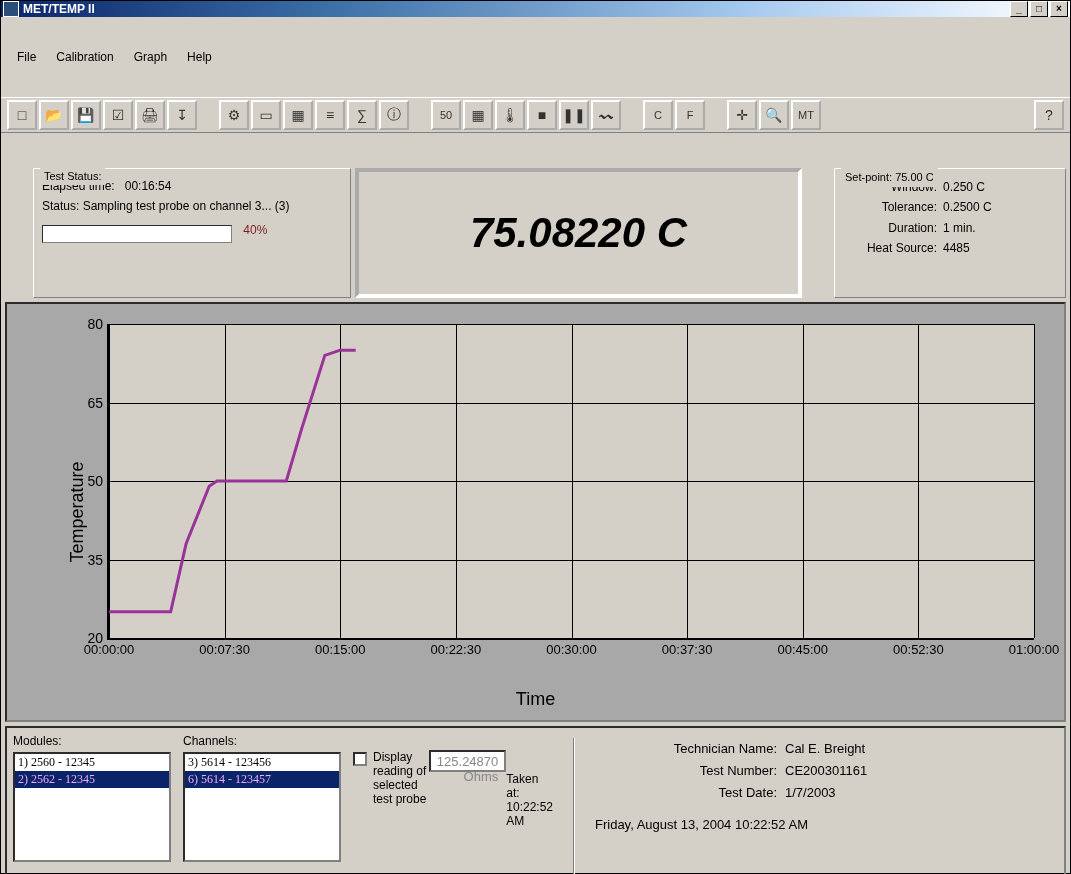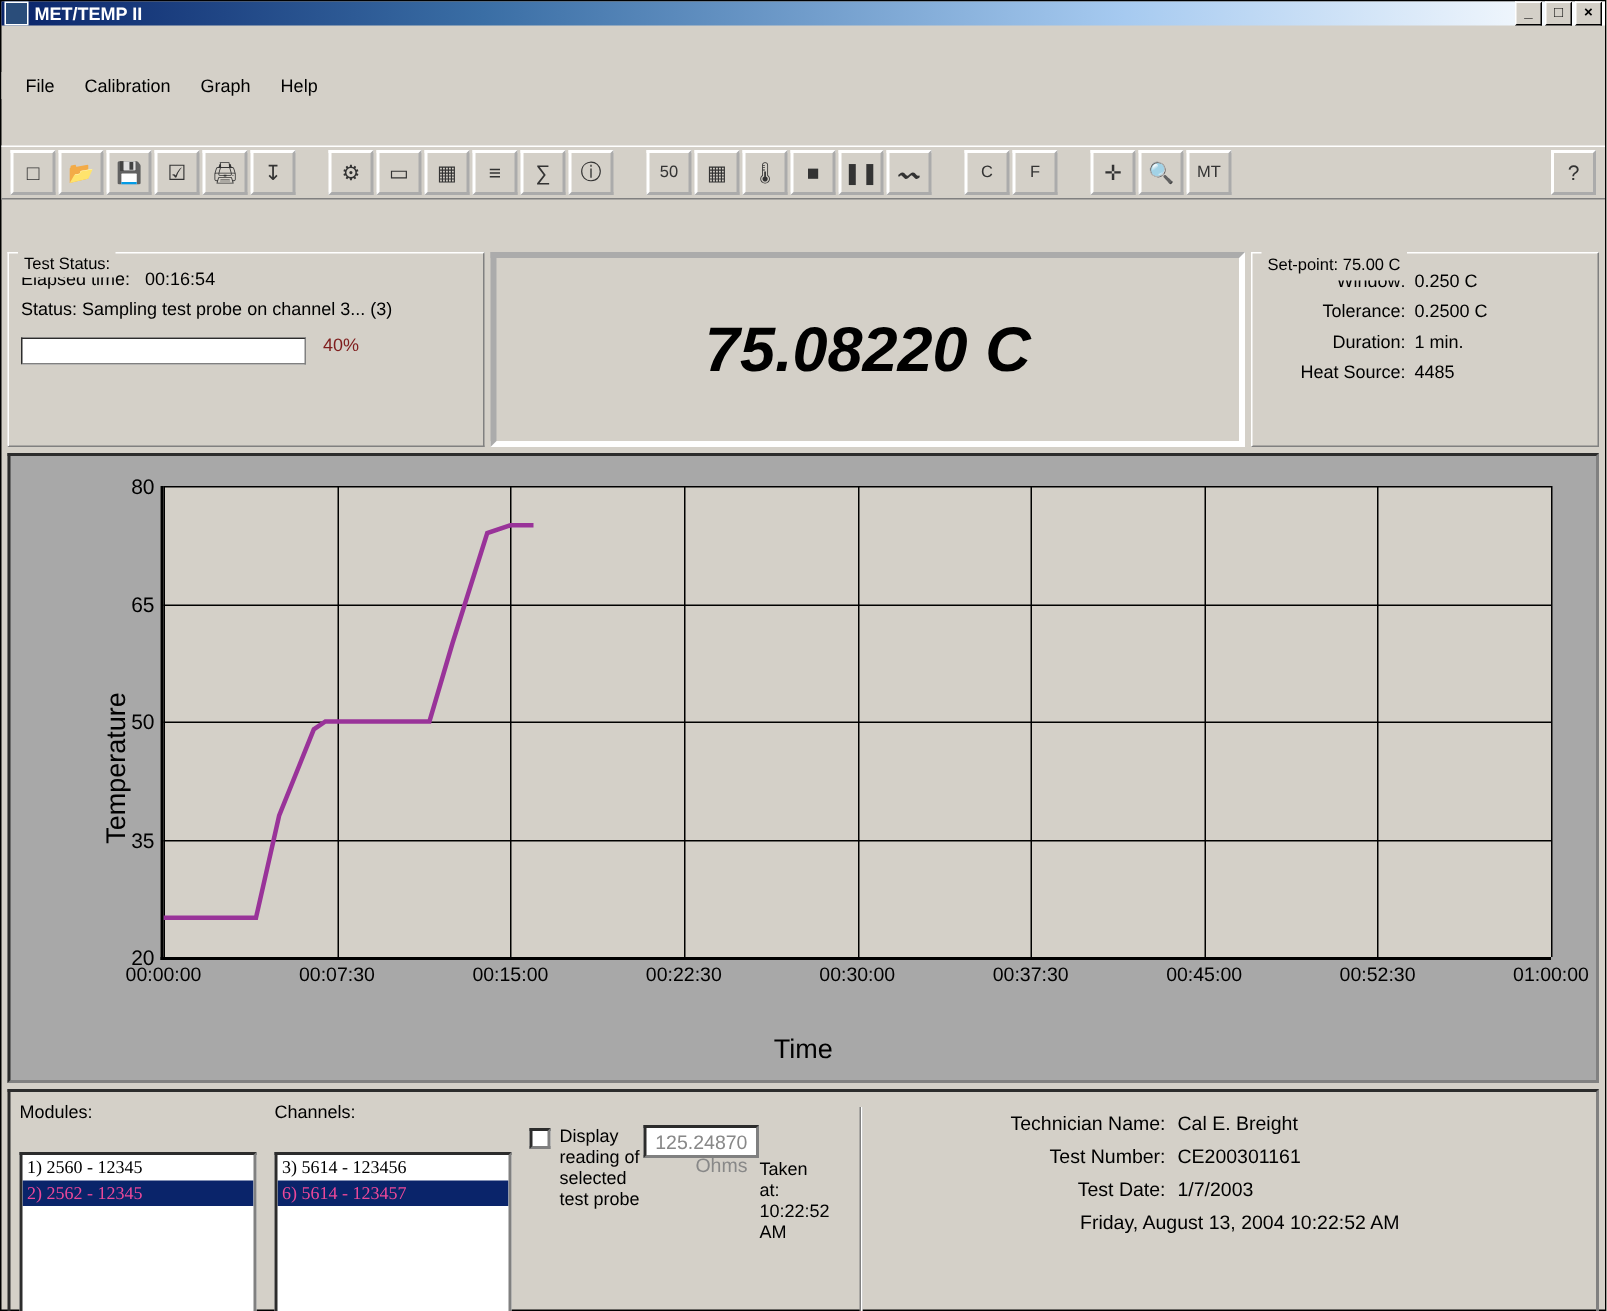--- a/index.html
+++ b/index.html
@@ -95,20 +95,21 @@
     gap: 4px;
     height: 130px;
   }
   .panel {
     background: #d4d0c8;
     border: 1px solid #808080;
     border-top-color: #fff;
     border-left-color: #fff;
     position: relative;
     padding: 8px;
+    margin-left: 28px;
   }
   .panel-title {
     position: absolute;
     top: -1px;
     left: 6px;
     background: #d4d0c8;
     padding: 0 4px;
     font-size: 11px;
   }
   .status-panel {
@@ -204,32 +205,32 @@
   .grid-v { position: absolute; top: 0; bottom: 0; border-left: 1px solid #000; }
   .bottom-row {
     height: 160px;
     border: 2px inset #808080;
     padding: 6px;
     display: flex;
     gap: 12px;
     font-size: 12px;
   }
   .list-col { display: flex; flex-direction: column; }
-  .list-label { margin-bottom: 20px; }
+  .list-label { margin-bottom: 4px; }
   .listbox {
     width: 158px;
     height: 110px;
     background: #fff;
     border: 2px inset #808080;
     font-family: Tahoma;
     font-size: 12px;
     overflow: auto;
   }
   .listbox .item { padding: 1px 3px; cursor: pointer; white-space: nowrap; }
-  .listbox .item.selected { background: #0a246a; color: #ec4899; }
+  .listbox .item.selected { background: #0a246a; color: #f0abfc; }
   .mid-col {
     display: flex;
     flex-direction: row;
     padding-top: 16px;
     width: 200px;
   }
   .chk-row { display: flex; align-items: flex-start; gap: 6px; margin-bottom: 8px; }
   .chk { width: 14px; height: 14px; border: 2px inset #808080; background: #fff; flex-shrink: 0; margin-top: 2px; }
   .reading-box {
     width: 180px;
@@ -249,21 +250,21 @@
   }
   .info-col {
     flex: 1;
     padding-top: 4px;
     font-size: 13px;
     line-height: 1.7;
   }
   .info-row { display: flex; }
   .info-label { width: 190px; text-align: right; padding-right: 8px; }
   .info-row.bold { font-weight: bold; }
-  .info-date { text-align: center; }
+  .info-date { margin-top: 10px; }
   svg.chart-line { position: absolute; left:0; top:0; width:100%; height:100%; }
 </style>
 </head>
 <body>
 
 <div class="window">
 
   <div class="titlebar">
     <span class="app-icon"></span>
     <span class="title">MET/TEMP II</span>

